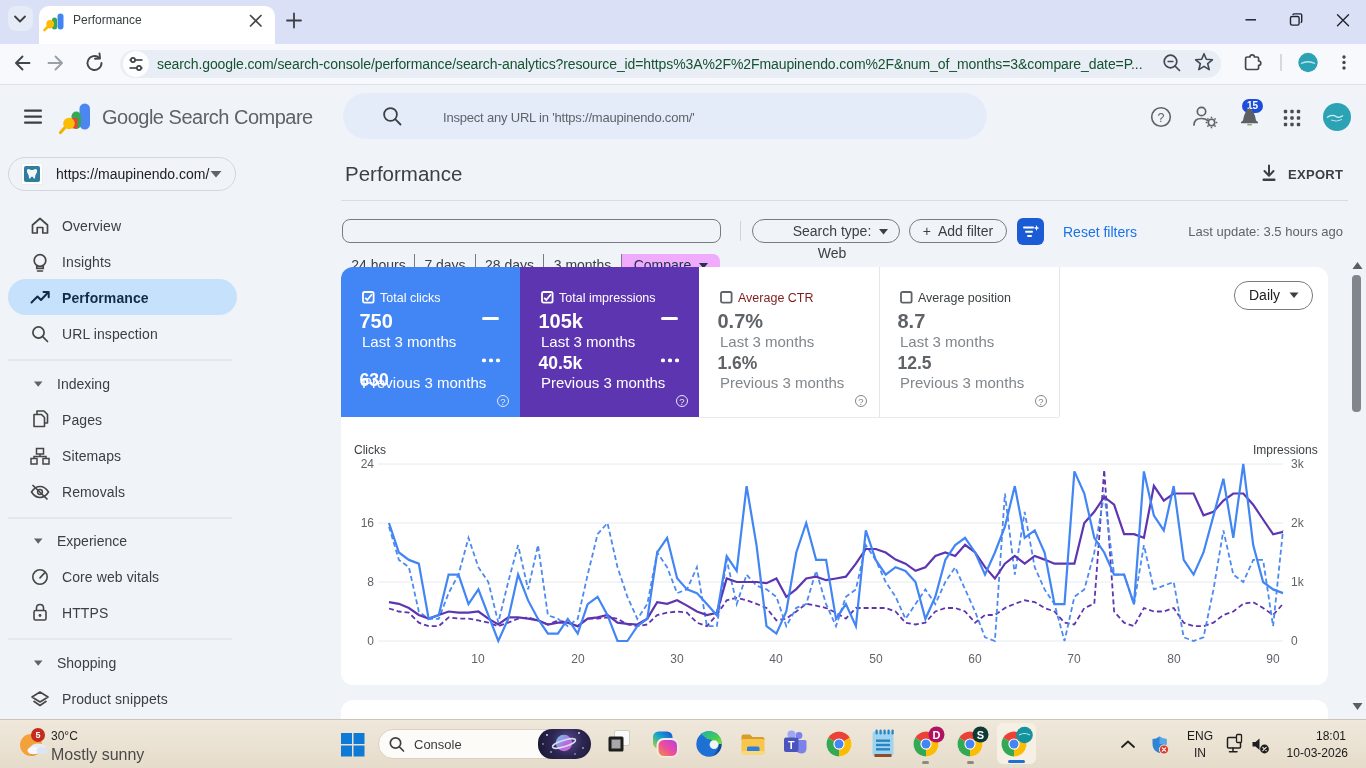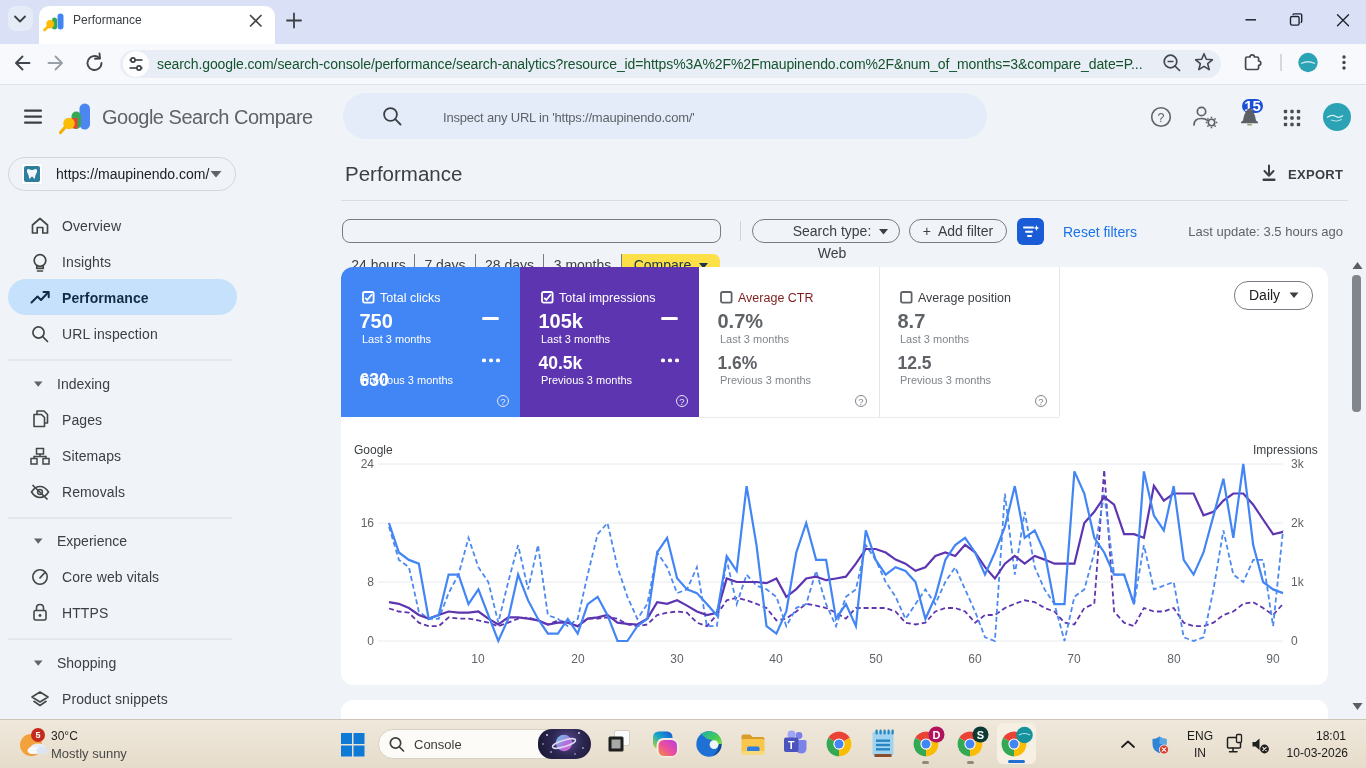--- a/index.html
+++ b/index.html
@@ -14,62 +14,62 @@
 #toolbar { left:0; top:44px; width:1366px; height:41px; background:#f8f9fc; border-bottom:1px solid #dde1ea; }
 #urlpill { left:120px; top:50px; width:1101px; height:28px; border-radius:14px; background:#e9edf6; }
 #urlcirc { left:123px; top:51px; width:26px; height:26px; border-radius:13px; background:#fdfdfe; }
 #urltext { left:157px; top:56px; width:990px; font-size:14px; color:#14532d; white-space:nowrap; overflow:hidden; letter-spacing:-0.1px;}
 
 #gscheader { left:0; top:85px; width:1366px; height:63px; background:#f0f3f8; }
 #gsclogotext { left:102px; top:106px; font-size:20px; color:#5f6368; letter-spacing:-0.5px; }
 #searchbox { left:343px; top:93px; width:644px; height:46px; border-radius:23px; background:#e4ecfa; }
 #searchph { left:443px; top:110px; font-size:13px; color:#5f6368; letter-spacing:-0.2px; }
 #avatar { left:1323px; top:103px; width:28px; height:28px; border-radius:50%; background:#2ba3b4; }
-#bellbadge { left:1242px; top:99px; width:21px; height:14px; border-radius:7px; background:#1d4ed8; color:#fff; font-size:15px; font-weight:bold; text-align:center; line-height:14px; }
+#bellbadge { left:1242px; top:99px; width:21px; height:14px; border-radius:7px; background:#1d4ed8; color:#fff; font-size:10px; font-weight:bold; text-align:center; line-height:14px; }
 
 #proppill { left:8px; top:157px; width:228px; height:34px; border-radius:17px; border:1px solid #d2d7de; }
 #propfav { left:22px; top:164px; width:20px; height:20px; background:#fff; box-shadow:0 0 1px #ccc; }
 #propfavin { left:24px; top:166px; width:16px; height:16px; background:#2e7e9e; border-radius:2px; }
 #proptext { left:56px; top:166px; font-size:14px; color:#202124; }
 #pagetitle { left:345px; top:162px; font-size:20.5px; color:#3c4043; }
 #exporttext { left:1288px; top:167px; font-size:13px; font-weight:bold; color:#3c4043; letter-spacing:0.3px; }
 #titlediv { left:341px; top:200px; width:1007px; height:1px; background:#dadce0; }
 
 .chip { position:absolute; top:219px; height:24px; font-size:14px; color:#3c4043; }
 #seg { left:342px; width:379px; border:1px solid #777c82; border-radius:8px; display:flex; }
 .segcell { height:22px; line-height:22px; text-align:center; border-right:1px solid #777c82;margin-top:34px; }
-#segc5 { background:#fde047; color:#16304f; border-right:none; border-radius:0 7px 7px 0; padding-right:17px; }
+#segc5 { background:#f0abfc; color:#16304f; border-right:none; border-radius:0 7px 7px 0; padding-right:17px; }
 .pillbtn { position:absolute; top:219px; height:24px; border:1px solid #777c82; border-radius:12px; font-size:14px; color:#3c4043; line-height:22px; }
 #fsep { left:740px; top:221px; width:1px; height:20px; background:#d0d4da; }
 #filterbtn { left:1017px; top:218px; width:27px; height:27px; border-radius:6px; background:#195cd6; }
 #resetf { left:1063px; top:224px; font-size:14px; color:#1a73e8; }
 #lastupd { left:1183px; top:224px; width:160px; font-size:13px; color:#5f6368; text-align:right; }
 
 #bigcard { left:341px; top:267px; width:987px; height:418px; background:#fff; border-radius:12px; }
 #card2 { left:341px; top:700px; width:987px; height:20px; background:#fff; border-radius:12px 12px 0 0; }
 .tile { position:absolute; top:267px; width:179px; height:150px; }
 #tile1 { left:341px; background:#4285f4; border-radius:12px 0 0 0; }
 #tile2 { left:520px; background:#5e35b1; }
 .tdiv { position:absolute; top:267px; width:1px; height:150px; background:#e3e6ea; }
 .tilebot { left:699px; top:417px; width:360px; height:1px; background:#e8eaed; }
 .tlabel { position:absolute; font-size:12.5px; }
 .tval1 { position:absolute; font-size:20px; font-weight:bold; }
 .tval2 { position:absolute; font-size:17.5px; font-weight:bold; }
-.tsub { position:absolute; font-size:11px; }
+.tsub { position:absolute; font-size:15px; }
 .qm { position:absolute; width:12px; height:12px; border-radius:50%; font-size:9.5px; text-align:center; line-height:12px; }
 #daily { left:1234px; top:281px; width:79px; height:29px; border:1px solid #777c82; border-radius:14px; }
 #dailytext { left:1249px; top:287px; font-size:14px; color:#202124; }
 
 .axlab { position:absolute; font-size:12px; color:#5f6368; }
 
 #sthumb { left:1352px; top:275px; width:9px; height:137px; background:#80868c; border-radius:4px; }
 
 #taskbar { left:0; top:719px; width:1366px; height:49px; background:linear-gradient(#efe8db,#e6dccb); border-top:1px solid #ccc5b8; }
 #wtemp { left:51px; top:729px; font-size:12px; color:#1f1f1f; }
-#wdesc { left:51px; top:746px; font-size:13px; color:#4a4a4a; }
+#wdesc { left:51px; top:746px; font-size:16px; color:#4a4a4a; }
 #wbadge { left:31px; top:728px; width:14px; height:14px; border-radius:50%; background:#c42b1c; color:#fff; font-size:9px; font-weight:bold; text-align:center; line-height:14px; z-index:3;}
 #searchpill { left:378px; top:729px; width:213px; height:30px; border-radius:15px; background:#fcfbf8; border:1px solid #d8d2c6; }
 #searchtb { left:414px; top:737px; font-size:13px; color:#3b3b3b; }
 #galaxy { left:538px; top:729px; width:53px; height:30px; border-radius:14px 15px 15px 14px; background:radial-gradient(circle at 55% 40%, #4a3f7a 0 15%, #2c2752 45%, #191733 90%); overflow:hidden;}
 #activebg { left:997px; top:723px; width:39px; height:41px; background:#f6efe4; border-radius:6px; }
 #activeline { left:1008px; top:760px; width:17px; height:3px; border-radius:2px; background:#1f6fd4; }
 .appdash { position:absolute; top:761px; width:7px; height:3px; border-radius:2px; background:#8f897c; }
 #traytime { left:1286px; top:729px; width:60px; font-size:12px; color:#1a1a1a; text-align:right; }
 #traydate { left:1276px; top:746px; width:72px; font-size:12px; color:#1a1a1a; text-align:right; }
 #trayeng { left:1186px; top:729px; width:28px; font-size:12px; color:#1a1a1a; text-align:center; }
@@ -307,21 +307,21 @@
 <div class="tval2" style="left:897.5px; top:353px; color:#5f6368;">12.5</div>
 <div class="tsub" style="left:900px; top:374px; color:#80868b;">Previous 3 months</div>
 <div class="qm" style="left:1035px; top:395px; color:#80868b; border:1.3px solid #80868b;">?</div>
 </div>
 <div class="abs" id="daily"></div>
 <div class="abs" id="dailytext">Daily</div>
 <svg class="abs" style="left:1288px;top:291px;width:12px;height:8px" viewBox="0 0 12 8">
     <path d="M1.5 1.5 L10.5 1.5 L6 7 Z" fill="#3c4043"></path>
   </svg>
 
-<div class="axlab" style="left:354px;top:443px;color:#3c4043;">Google</div>
+<div class="axlab" style="left:354px;top:443px;color:#3c4043;">Clicks</div>
 <div class="axlab" style="left:1253px;top:443px;color:#3c4043;">Impressions</div>
 <svg class="abs" id="chart" style="left:341px;top:455px;width:987px;height:215px" viewBox="0 0 987 215">
 <line x1="37" y1="9" x2="942" y2="9" stroke="#e8eaed" stroke-width="1"></line>
 <line x1="37" y1="68" x2="942" y2="68" stroke="#e8eaed" stroke-width="1"></line>
 <line x1="37" y1="127" x2="942" y2="127" stroke="#e8eaed" stroke-width="1"></line>
 <line x1="37" y1="186" x2="942" y2="186" stroke="#e8eaed" stroke-width="1"></line>
 <polyline points="48.0,153.5 57.9,156.5 67.9,157.7 77.8,167.7 87.7,171.2 97.7,171.2 107.6,162.4 117.5,163.6 127.5,163.6 137.4,165.4 147.3,167.7 157.3,171.2 167.2,167.7 177.1,163.6 187.1,162.4 197.0,165.4 206.9,169.5 216.9,165.4 226.8,167.7 236.7,171.2 246.7,163.6 256.6,163.6 266.5,162.4 276.5,163.6 286.4,169.5 296.3,171.2 306.3,169.5 316.2,160.0 326.1,157.7 336.1,156.5 346.0,157.7 355.9,167.7 365.9,171.2 375.8,160.0 385.7,145.3 395.7,142.9 405.6,145.3 415.5,148.8 425.5,153.0 435.4,165.4 445.3,163.6 455.3,156.5 465.2,148.8 475.1,150.6 485.1,153.0 495.0,157.7 504.9,163.6 514.9,153.0 524.8,153.0 534.7,153.0 544.7,153.0 554.6,156.5 564.5,167.7 574.5,169.5 584.4,167.7 594.3,156.5 604.3,153.0 614.2,153.0 624.1,156.5 634.1,167.7 644.0,160.0 653.9,160.0 663.9,153.0 673.8,148.8 683.7,145.3 693.7,147.1 703.6,153.0 713.5,156.5 723.5,167.7 733.4,169.5 743.3,153.0 753.3,148.8 763.2,14.9 773.1,156.5 783.1,167.7 793.0,171.2 802.9,153.0 812.9,156.5 822.8,156.5 832.7,153.0 842.7,167.7 852.6,171.2 862.5,171.2 872.5,167.7 882.4,160.0 892.3,156.5 902.3,148.8 912.2,147.1 922.1,153.0 932.1,160.0 942.0,148.8" fill="none" stroke="#5e35b1" stroke-width="1.8" stroke-dasharray="5,3"></polyline>
 <polyline points="48.0,71.7 57.9,104.9 67.9,112.2 77.8,156.5 87.7,163.9 97.7,163.9 107.6,138.1 117.5,119.6 127.5,82.8 137.4,112.2 147.3,127.0 157.3,167.6 167.2,127.0 177.1,90.1 187.1,134.4 197.0,90.1 206.9,160.2 216.9,163.9 226.8,171.2 236.7,163.9 246.7,119.6 256.6,79.1 266.5,68.0 276.5,112.2 286.4,141.8 296.3,163.9 306.3,149.1 316.2,97.5 326.1,112.2 336.1,138.1 346.0,134.4 355.9,112.2 365.9,171.2 375.8,171.2 385.7,104.9 395.7,149.1 405.6,119.6 415.5,130.7 425.5,134.4 435.4,141.8 445.3,171.2 455.3,152.8 465.2,149.1 475.1,115.9 485.1,149.1 495.0,171.2 504.9,141.8 514.9,134.4 524.8,90.1 534.7,104.9 544.7,127.0 554.6,141.8 564.5,163.9 574.5,149.1 584.4,134.4 594.3,149.1 604.3,127.0 614.2,112.2 624.1,134.4 634.1,156.5 644.0,182.3 653.9,186.0 663.9,38.5 673.8,119.6 683.7,56.9 693.7,112.2 703.6,134.4 713.5,149.1 723.5,186.0 733.4,141.8 743.3,134.4 753.3,97.5 763.2,38.5 773.1,119.6 783.1,119.6 793.0,149.1 802.9,90.1 812.9,134.4 822.8,130.7 832.7,127.0 842.7,182.3 852.6,186.0 862.5,182.3 872.5,134.4 882.4,75.4 892.3,119.6 902.3,127.0 912.2,104.9 922.1,104.9 932.1,171.2 942.0,75.4" fill="none" stroke="#4d8af0" stroke-width="1.8" stroke-dasharray="5,3"></polyline>
 <polyline points="48.0,147.1 57.9,148.8 67.9,153.0 77.8,160.0 87.7,163.6 97.7,160.0 107.6,156.5 117.5,157.7 127.5,157.7 137.4,156.5 147.3,163.6 157.3,169.5 167.2,162.4 177.1,162.4 187.1,163.6 197.0,165.4 206.9,169.5 216.9,167.7 226.8,167.7 236.7,171.2 246.7,163.6 256.6,162.4 266.5,160.0 276.5,167.7 286.4,168.9 296.3,169.5 306.3,163.6 316.2,147.1 326.1,148.8 336.1,145.3 346.0,150.6 355.9,156.5 365.9,160.0 375.8,157.7 385.7,123.5 395.7,127.0 405.6,127.0 415.5,127.0 425.5,128.2 435.4,123.5 445.3,141.8 455.3,134.1 465.2,123.5 475.1,121.7 485.1,125.2 495.0,123.5 504.9,121.7 514.9,108.7 524.8,94.0 534.7,94.0 544.7,97.5 554.6,104.6 564.5,108.7 574.5,115.8 584.4,112.2 594.3,101.0 604.3,97.5 614.2,101.0 624.1,89.8 634.1,97.5 644.0,112.2 653.9,123.5 663.9,108.7 673.8,101.0 683.7,108.7 693.7,101.0 703.6,104.6 713.5,108.7 723.5,108.7 733.4,108.7 743.3,68.0 753.3,56.8 763.2,42.0 773.1,49.7 783.1,79.2 793.0,79.2 802.9,82.8 812.9,30.8 822.8,45.6 832.7,38.5 842.7,38.5 852.6,38.5 862.5,60.3 872.5,56.8 882.4,45.6 892.3,38.5 902.3,38.5 912.2,49.7 922.1,64.5 932.1,79.2 942.0,76.9" fill="none" stroke="#5e35b1" stroke-width="2.2"></polyline>
 <polyline points="48.0,68.0 57.9,97.5 67.9,104.9 77.8,108.6 87.7,163.9 97.7,160.2 107.6,119.6 117.5,119.6 127.5,149.1 137.4,134.4 147.3,160.2 157.3,186.0 167.2,163.9 177.1,119.6 187.1,145.4 197.0,163.9 206.9,178.6 216.9,178.6 226.8,163.9 236.7,178.6 246.7,149.1 256.6,141.8 266.5,160.2 276.5,186.0 286.4,186.0 296.3,171.2 306.3,163.9 316.2,97.5 326.1,82.8 336.1,123.3 346.0,134.4 355.9,138.1 365.9,149.1 375.8,160.2 385.7,101.2 395.7,115.9 405.6,31.1 415.5,90.1 425.5,171.2 435.4,178.6 445.3,156.5 455.3,97.5 465.2,68.0 475.1,104.9 485.1,104.9 495.0,163.9 504.9,149.1 514.9,171.2 524.8,75.4 534.7,104.9 544.7,119.6 554.6,112.2 564.5,115.9 574.5,127.0 584.4,163.9 594.3,141.8 604.3,104.9 614.2,90.1 624.1,82.8 634.1,97.5 644.0,119.6 653.9,97.5 663.9,71.7 673.8,31.1 683.7,82.8 693.7,75.4 703.6,97.5 713.5,149.1 723.5,149.1 733.4,16.4 743.3,38.5 753.3,82.8 763.2,97.5 773.1,119.6 783.1,119.6 793.0,149.1 802.9,16.4 812.9,60.6 822.8,75.4 832.7,31.1 842.7,104.9 852.6,119.6 862.5,97.5 872.5,60.6 882.4,23.8 892.3,82.8 902.3,9.0 912.2,90.1 922.1,127.0 932.1,134.4 942.0,138.1" fill="none" stroke="#4285f4" stroke-width="2.2"></polyline>

